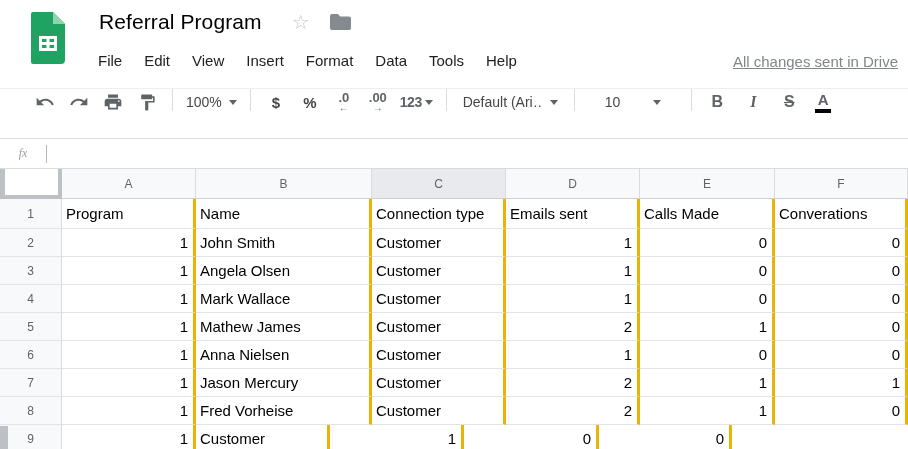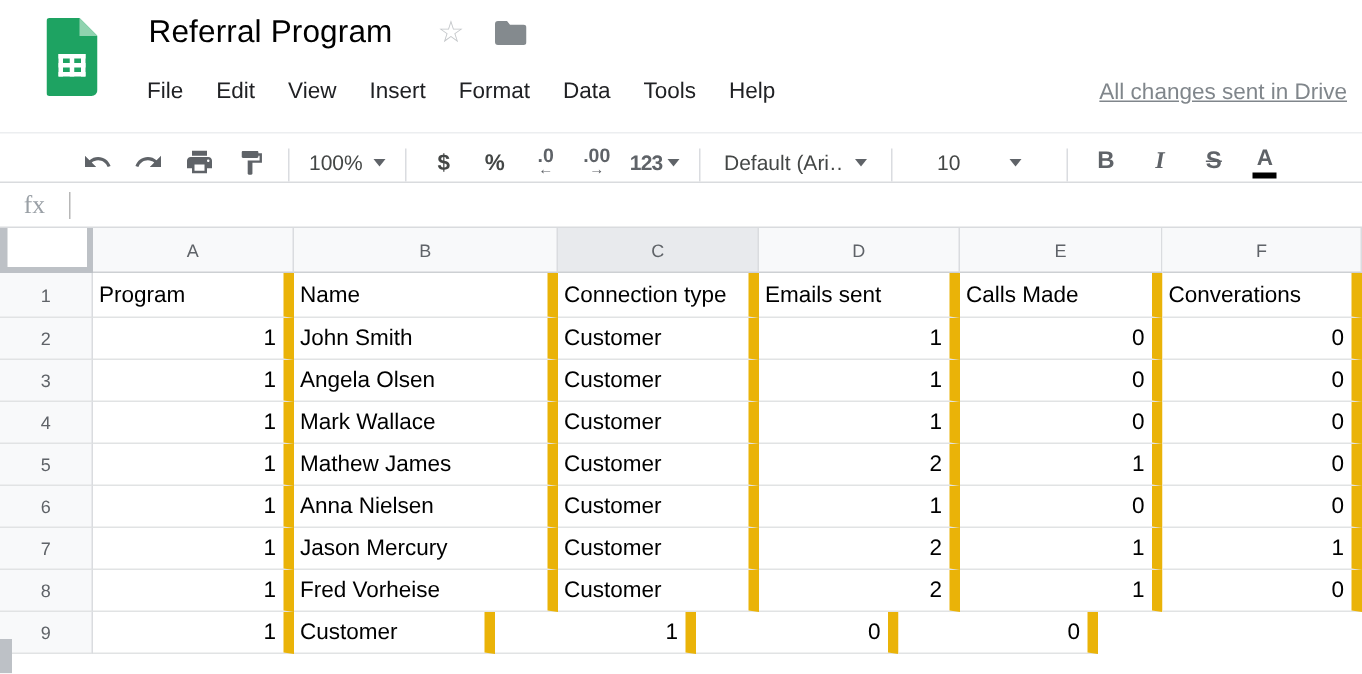--- a/index.html
+++ b/index.html
@@ -17,22 +17,22 @@
   .folder { margin-left:20px; width:21px; height:16px; position:relative; cursor:pointer; }
   .folder svg { display:block; }
   .menu-row { position:absolute; left:87px; top:50px; display:flex; }
   .menu-item { font-size:15px; color:#202124; padding:2px 11px; cursor:pointer; white-space:nowrap; }
   .saved-status {
     position:absolute; right:10px; top:53px; font-size:15px; color:#80868b;
     text-decoration:underline; cursor:pointer; white-space:nowrap;
   }
   
   .toolbar {
-    height:34px; border-top:1px solid #eceef0; border-bottom:1px solid #d9dbde;
-    display:flex; align-items:flex-end; padding-left:48px; background:#fff;
+    height:51px; border-top:1px solid #eceef0; border-bottom:1px solid #d9dbde;
+    display:flex; align-items:flex-start; padding-left:28px; background:#fff;
   }
   .tbtn { display:flex; align-items:center; justify-content:center; min-width:24px; height:26px;
           margin:0 5px; cursor:pointer; color:#5f6368; border-radius:2px; }
   .tbtn svg { display:block; }
   .tsep { width:1px; height:22px; background:#dadce0; margin:0 8px; }
   .tlabel { font-size:14px; color:#444746; }
   .caret { width:0; height:0; border-left:4px solid transparent; border-right:4px solid transparent;
            border-top:5px solid #5f6368; margin-left:7px; }
   .money { font-size:15px; font-weight:bold; }
   .dec { display:flex; flex-direction:column; align-items:center; line-height:1; }
@@ -42,22 +42,22 @@
   .fontname { font-size:14px; color:#444746; max-width:80px; overflow:hidden; white-space:nowrap; }
   .fontsize { font-size:14px; color:#444746; margin-right:26px; }
   .bold-b { font-size:16px; font-weight:bold; }
   .italic-i { font-size:16px; font-style:italic; font-weight:bold; font-family:"Liberation Serif",serif; }
   .strike-s { font-size:16px; font-weight:bold; text-decoration:line-through; }
   .color-a { display:flex; flex-direction:column; align-items:center; line-height:1; }
   .color-a .a-letter { font-size:15px; font-weight:bold; color:#5f6368; }
   .color-a .a-bar { width:16px; height:4px; background:#000; margin-top:2px; }
   
   .formula-bar { height:30px; border-bottom:1px solid #d9dbde; display:flex; align-items:center; background:#fff; }
-  .fx { width:46px; text-align:center; font-family:"Liberation Serif", serif; 
-        font-size:17px; color:#9aa0a6; }
+  .fx { width:46px; text-align:center; font-family:"Liberation Serif", serif; font-style:italic;
+        font-size:12px; color:#9aa0a6; }
   .fx-divider { width:1px; height:18px; background:#b7b7b7; }
   .formula-input { flex:1; height:100%; border:none; outline:none; font-size:14px; padding:0 8px;
                    font-family:"Liberation Sans", sans-serif; background:transparent; }
   
   .grid { position:relative; background:#fff; }
   .corner {
     width:62px; height:30px; background:#fff; flex:none;
     border-right:4px solid #bdc1c6; border-bottom:4px solid #bdc1c6;
     border-left:5px solid #bdc1c6; cursor:pointer;
   }
@@ -69,21 +69,21 @@
   }
   .col-h.selected { background:#e8eaed; }
   .grid-row { display:flex; height:28px; }
   .grid-row.first { height:30px; }
   .rownum {
     flex:none; width:62px; background:#f8f9fa; border-right:1px solid #dadcdf; border-bottom:1px solid #e1e3e4;
     display:flex; align-items:center; justify-content:center;
     font-size:12px; color:#5f6368; cursor:pointer;
   }
   .cell {
-    flex:none; background:#fff; border-right:7px solid #eab308; border-bottom:1px solid #e1e3e4;
+    flex:none; background:#fff; border-right:3px solid #eab308; border-bottom:1px solid #e1e3e4;
     font-size:15px; color:#000; display:flex; align-items:center; overflow:hidden;
     white-space:nowrap; cursor:cell;
   }
   .cell.txt { justify-content:flex-start; padding-left:4px; }
   .cell.num { justify-content:flex-end; padding-right:5px; }
   .bottom-left-block { position:absolute; left:0; bottom:0; width:8px; height:23px; background:#bdc1c6; }
 </style>
 </head>
 <body>
 

